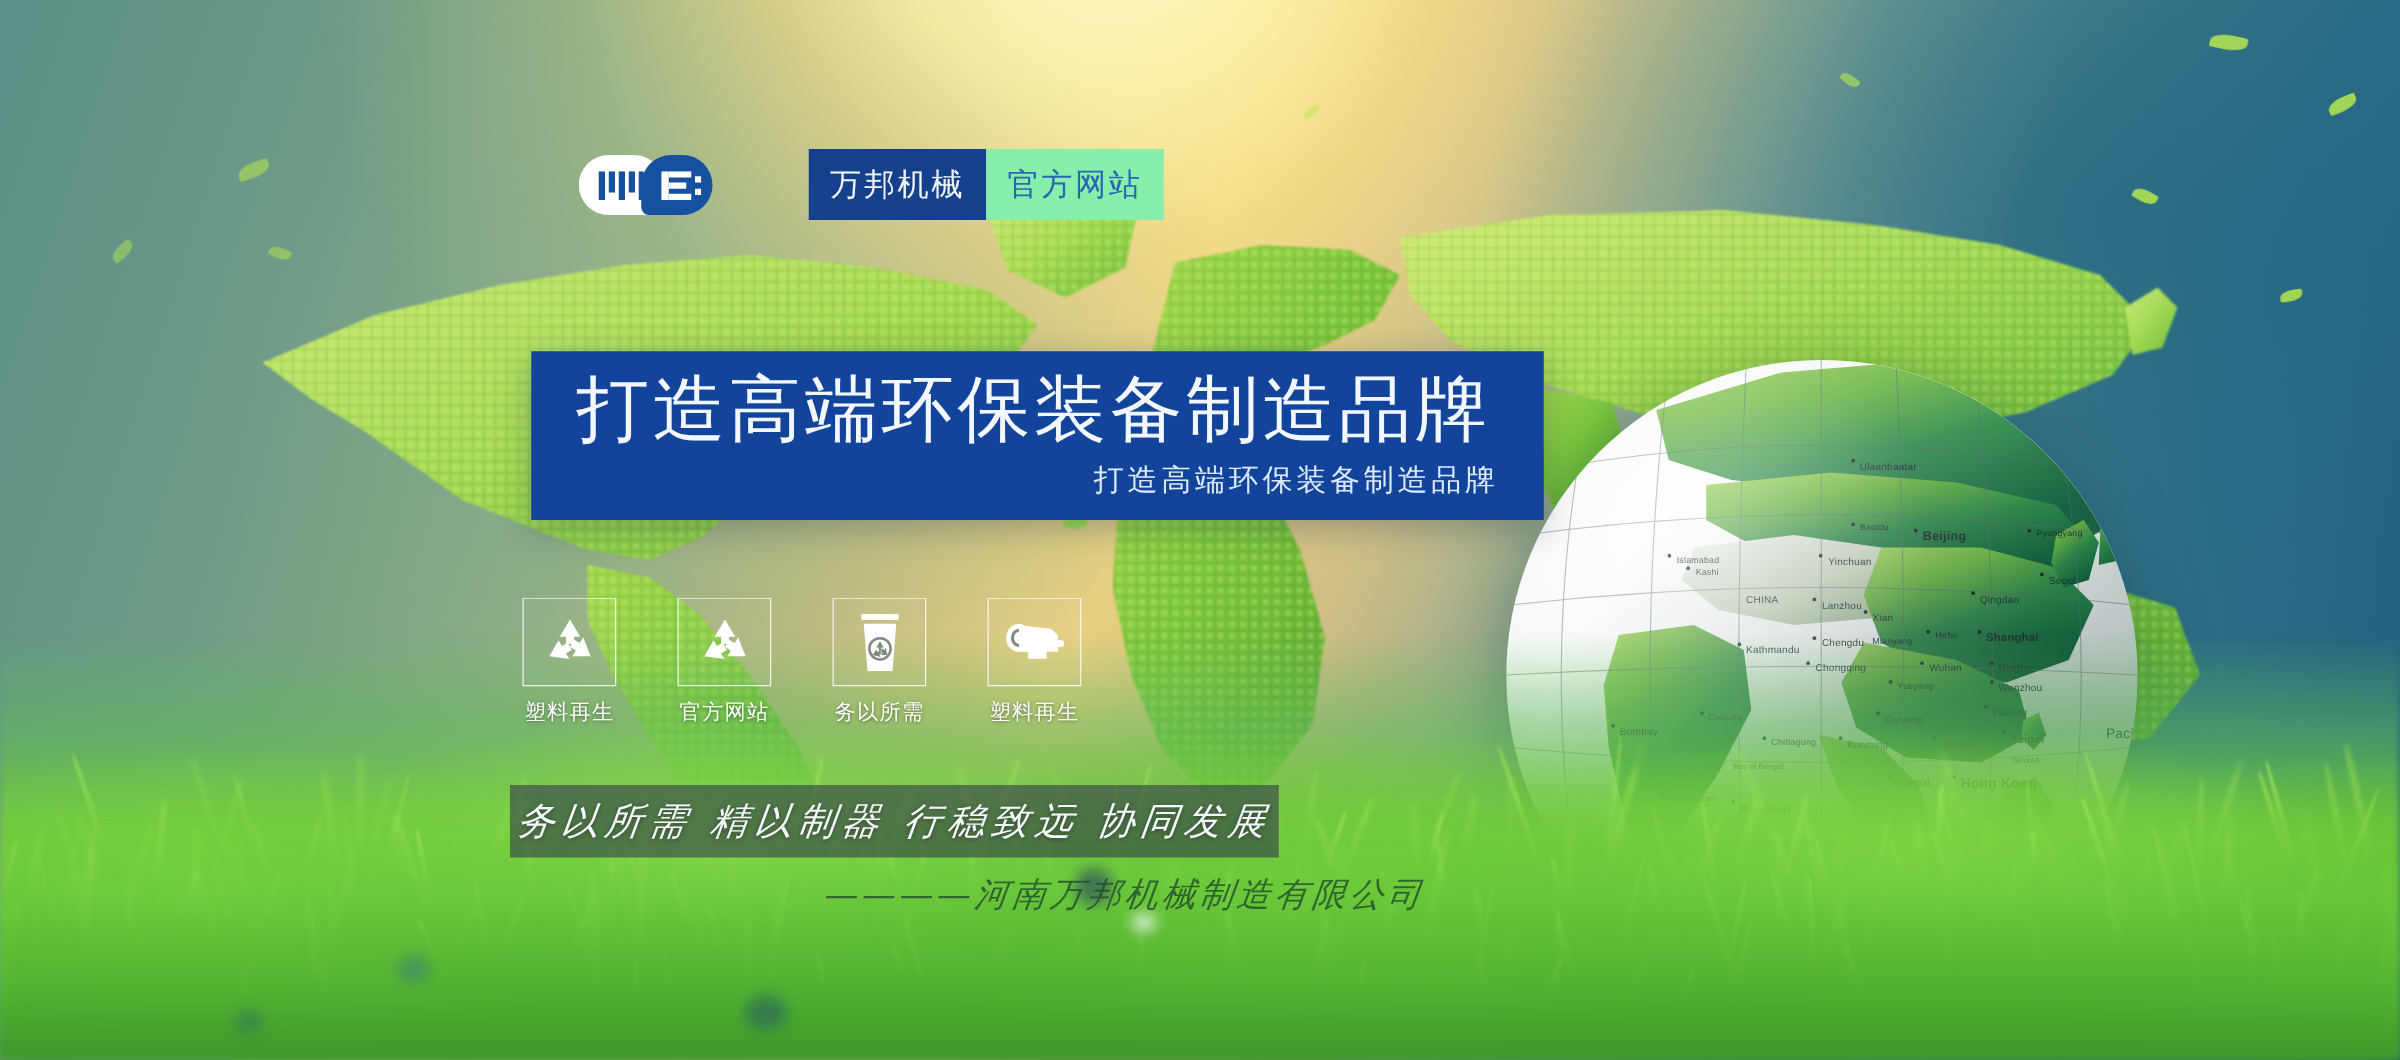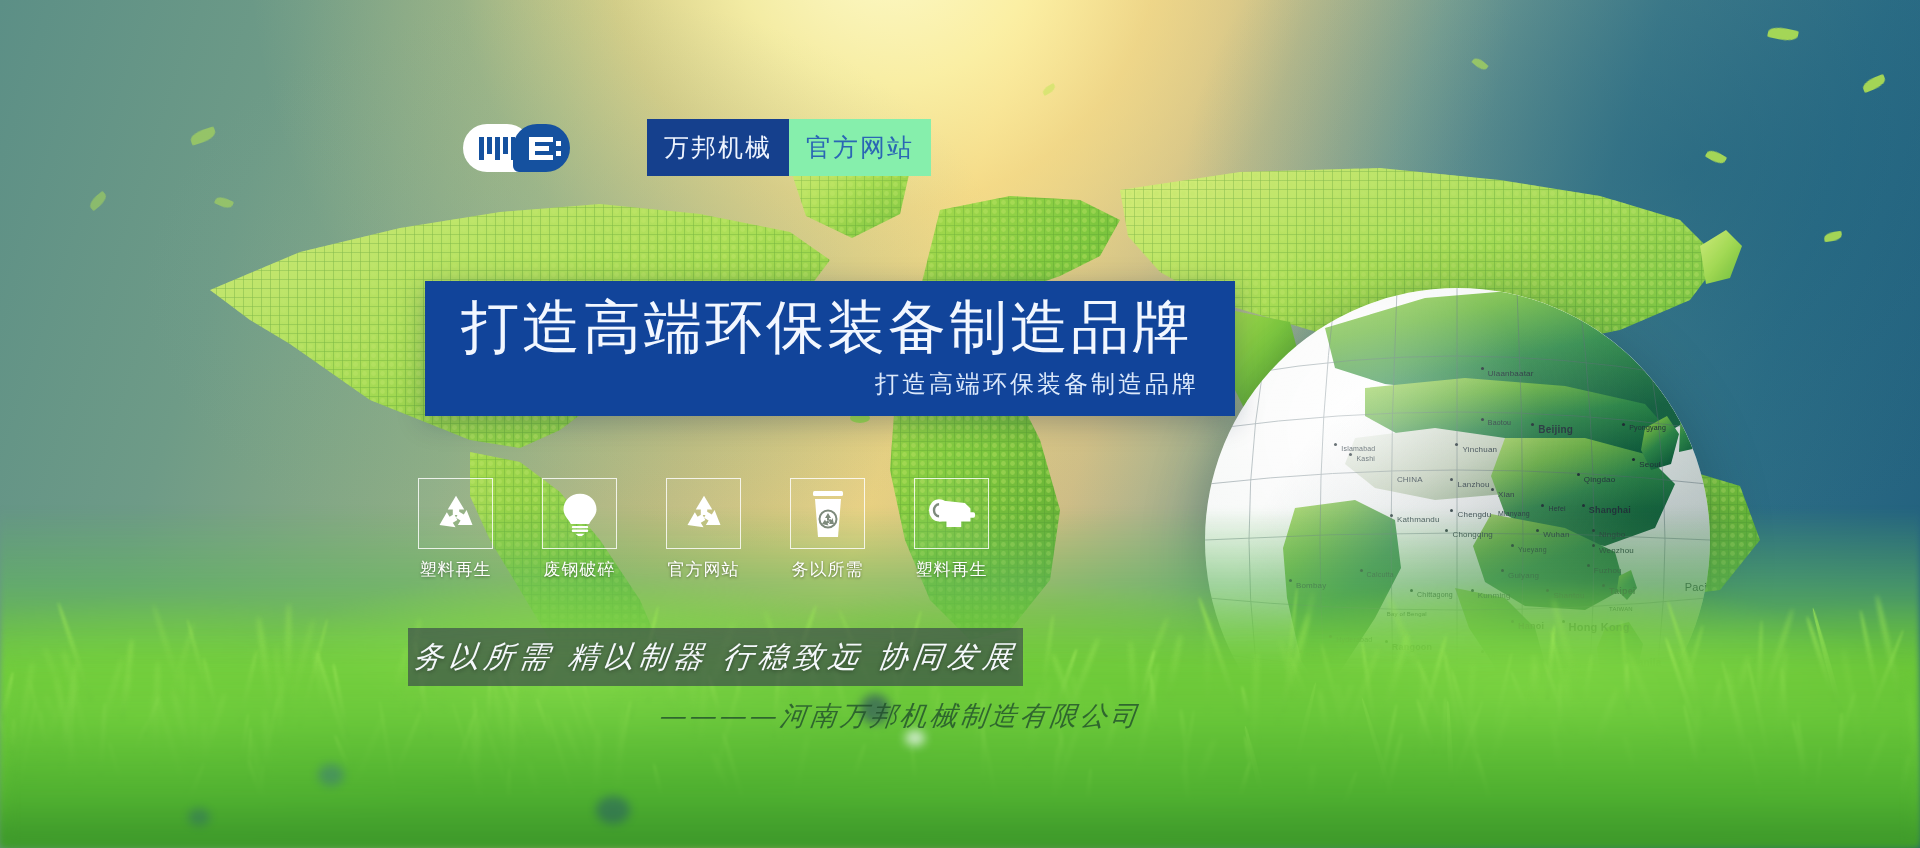--- a/index.html
+++ b/index.html
@@ -816,31 +816,20 @@
       <div class="feature-box">
         <svg width="44" height="44" viewBox="0 0 48 48">
           <path d="M24 4 L33 19 L27.5 19 L27.5 25 L20.5 25 L20.5 19 L15 19 Z" fill="#fff"></path>
           <path d="M6 36 L14 22 L17 27 L22 24 L25.5 30.5 L20.5 33.5 L23.5 38.5 Z" fill="#fff"></path>
           <path d="M42 36 L26 36 L29 31 L24 28 L27.5 21.5 L32.5 24.5 L35.5 19.5 Z" fill="#fff"></path>
         </svg>
       </div>
       <div class="feature-label">塑料再生</div>
     </div>
 
-    <div class="feature">
-      <div class="feature-box">
-        <svg width="42" height="44" viewBox="0 0 44 48">
-          <path d="M22 2 C11 2 4 10 4 19 C4 26 10 30 12 35 L32 35 C34 30 40 26 40 19 C40 10 33 2 22 2 Z" fill="#fff"></path>
-          <rect x="13" y="37" width="18" height="2.6" rx="1.3" fill="#fff"></rect>
-          <rect x="13" y="41" width="18" height="2.6" rx="1.3" fill="#fff"></rect>
-          <path d="M17 45.5 L27 45.5 L24 48 L20 48 Z" fill="#fff"></path>
-        </svg>
-      </div>
-      <div class="feature-label">废钢破碎</div>
-    </div>
 
     <div class="feature">
       <div class="feature-box">
         <svg width="44" height="44" viewBox="0 0 48 48">
           <path d="M24 4 L33 19 L27.5 19 L27.5 25 L20.5 25 L20.5 19 L15 19 Z" fill="#fff"></path>
           <path d="M6 36 L14 22 L17 27 L22 24 L25.5 30.5 L20.5 33.5 L23.5 38.5 Z" fill="#fff"></path>
           <path d="M42 36 L26 36 L29 31 L24 28 L27.5 21.5 L32.5 24.5 L35.5 19.5 Z" fill="#fff"></path>
         </svg>
       </div>
       <div class="feature-label">官方网站</div>

